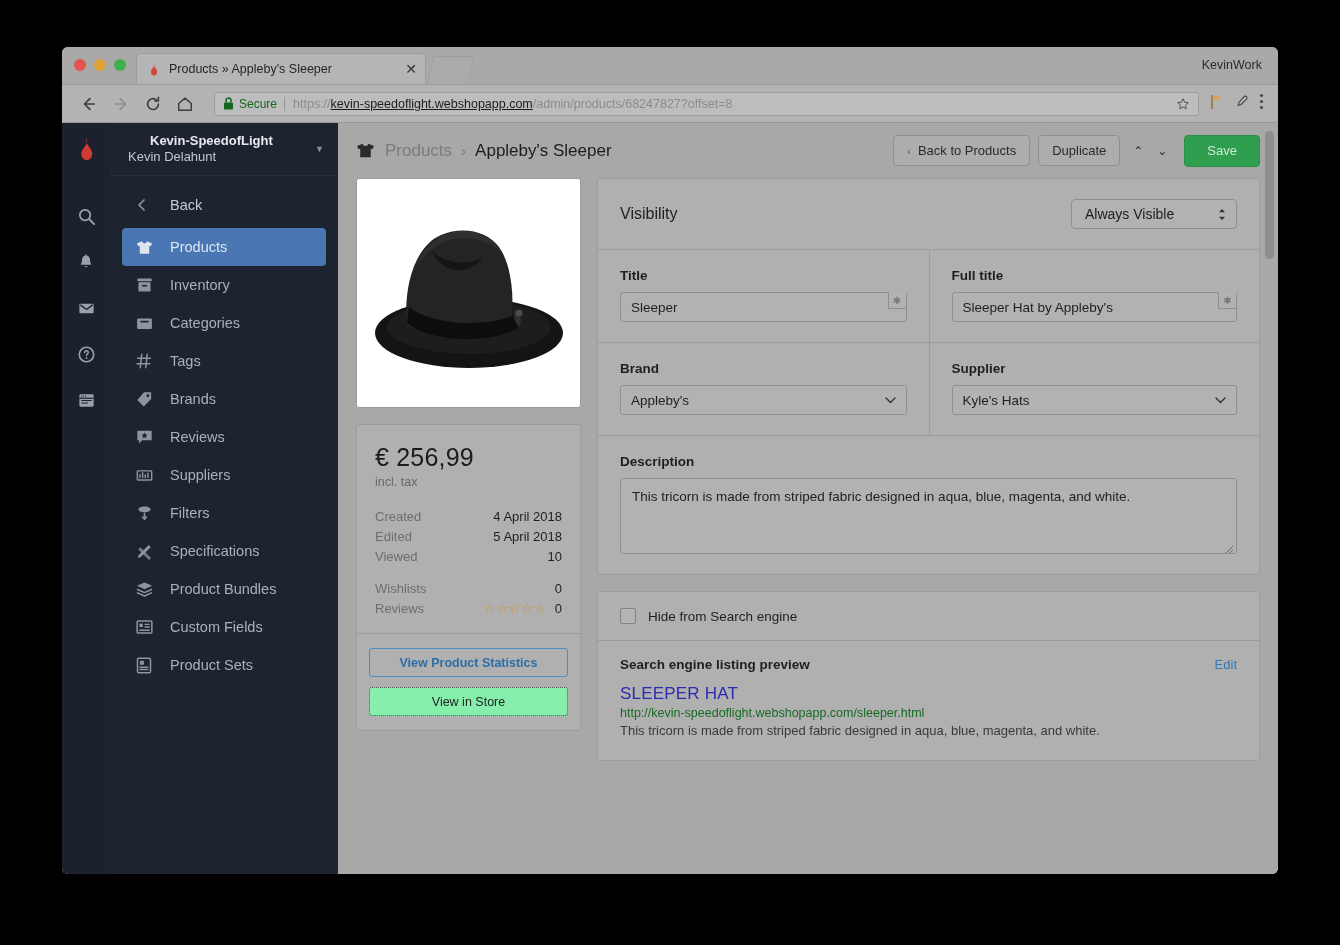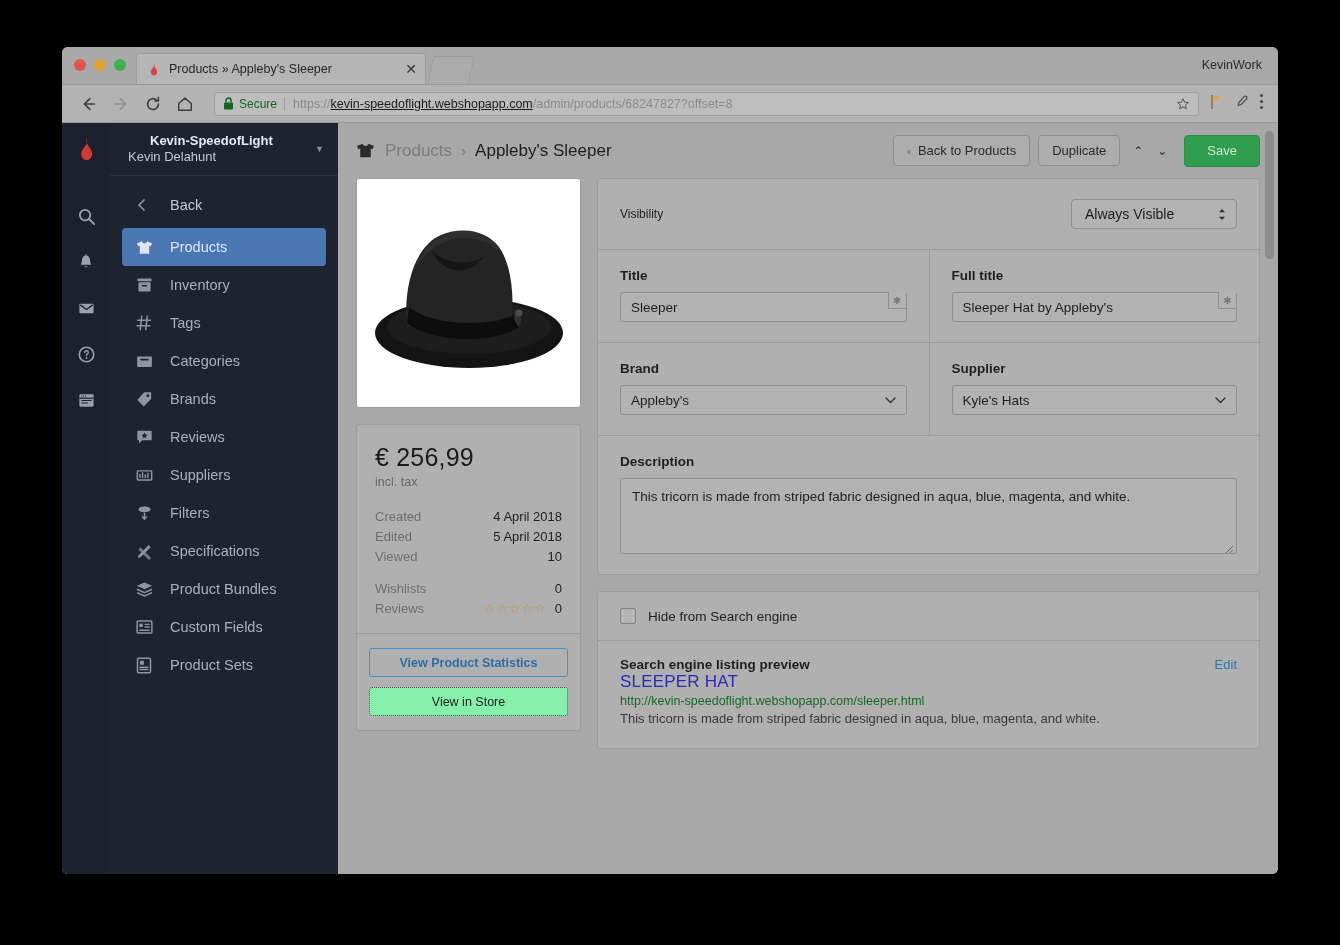--- a/index.html
+++ b/index.html
@@ -305,21 +305,21 @@
     background: #b0b0b0;
     border: 1px solid #9c9c9c;
     border-radius: 3px;
     margin-bottom: 16px;
   }
   .rowvis {
     display: flex; align-items: center;
     padding: 20px 22px;
     border-bottom: 1px solid #9c9c9c;
   }
-  .rowvis .lbl { font-size: 12px; color: #1f1f1f; flex: 1 1 auto; }
+  .rowvis .lbl { font-size: 16px; color: #1f1f1f; flex: 1 1 auto; }
   .selectbox {
     width: 166px; height: 30px;
     background: #b2b2b2;
     border: 1px solid #8f8f8f;
     border-radius: 4px;
     display: flex; align-items: center;
     padding: 0 10px 0 13px;
     box-sizing: border-box;
     font-size: 14px; color: #1c1c1c;
   }
@@ -405,21 +405,21 @@
   .cb {
     width: 14px; height: 14px;
     border: 1px solid #828282;
     border-radius: 2px;
     background: #b4b4b4;
     margin-right: 12px;
     flex: 0 0 14px;
   }
   .seocheck .t { font-size: 13.5px; color: #1f1f1f; }
   .seobody { padding: 16px 22px 22px 22px; }
-  .seohead { display: flex; align-items: center; }
+  .seohead { display: flex; align-items: center; margin-bottom: 12px; }
   .seohead .h { font-size: 13.5px; color: #1f1f1f; font-weight: bold; flex: 1 1 auto; }
   .seohead .edit { font-size: 13px; color: #2e77b8; }
   .seotitle { font-size: 17px; color: #2a2ab5; margin-bottom: 2px; letter-spacing: .2px; }
   .seourl { font-size: 12.5px; color: #166b22; margin-bottom: 3px; }
   .seodesc { font-size: 13px; color: #3a3a3a; }
 
   
   .pagescroll {
     position: absolute;
     right: 4px; top: 8px;
@@ -597,35 +597,35 @@
                   <rect x="1.5" y="1" width="15" height="3" rx=".6" fill="currentColor"></rect>
                   <rect x="2.6" y="5.2" width="12.8" height="9.6" rx=".8" fill="currentColor"></rect>
                   <rect x="6.2" y="8" width="5.6" height="1.5" rx=".6" fill="#1e2330"></rect>
                 </svg>
             </span>
             <span>Inventory</span>
           </div>
 
           <div class="navitem">
             <span class="ico">
-              <svg width="16" height="16" viewBox="0 0 18 18">
-                  <path d="M6.4 1.5L4.8 16.5M12.6 1.5L11 16.5M1.8 6h14.4M1.2 12h14.4" stroke="currentColor" stroke-width="1.7" stroke-linecap="round"></path>
-                </svg>
-            </span>
-            <span>Tags</span>
-          </div>
-
-          <div class="navitem">
-            <span class="ico">
               <svg width="17" height="15" viewBox="0 0 18 15">
                   <rect x="1.2" y="2.2" width="15.6" height="11" rx="1" fill="currentColor"></rect>
                   <rect x="4.6" y="4.6" width="8.8" height="1.8" rx=".6" fill="#1e2330"></rect>
                 </svg>
             </span>
             <span>Categories</span>
+          </div>
+
+          <div class="navitem">
+            <span class="ico">
+              <svg width="16" height="16" viewBox="0 0 18 18">
+                  <path d="M6.4 1.5L4.8 16.5M12.6 1.5L11 16.5M1.8 6h14.4M1.2 12h14.4" stroke="currentColor" stroke-width="1.7" stroke-linecap="round"></path>
+                </svg>
+            </span>
+            <span>Tags</span>
           </div>
 
           <div class="navitem">
             <span class="ico">
               <svg width="17" height="17" viewBox="0 0 18 18">
                   <path d="M8.6 1.2H16v7.4L8.2 16.4 1.4 9.6z" fill="currentColor"></path>
                   <circle cx="12.6" cy="5" r="1.5" fill="#1e2330"></circle>
                 </svg>
             </span>
             <span>Brands</span>

